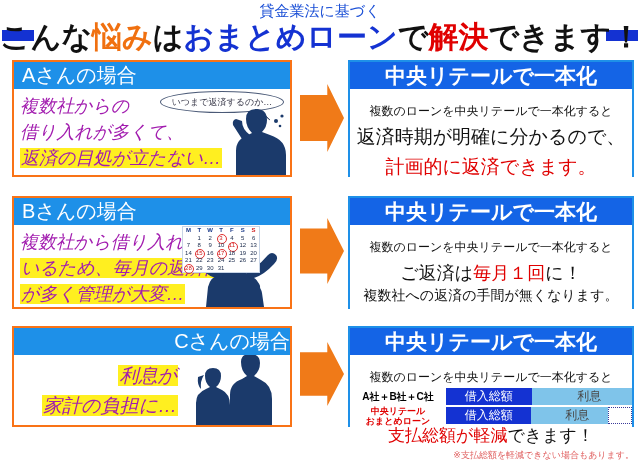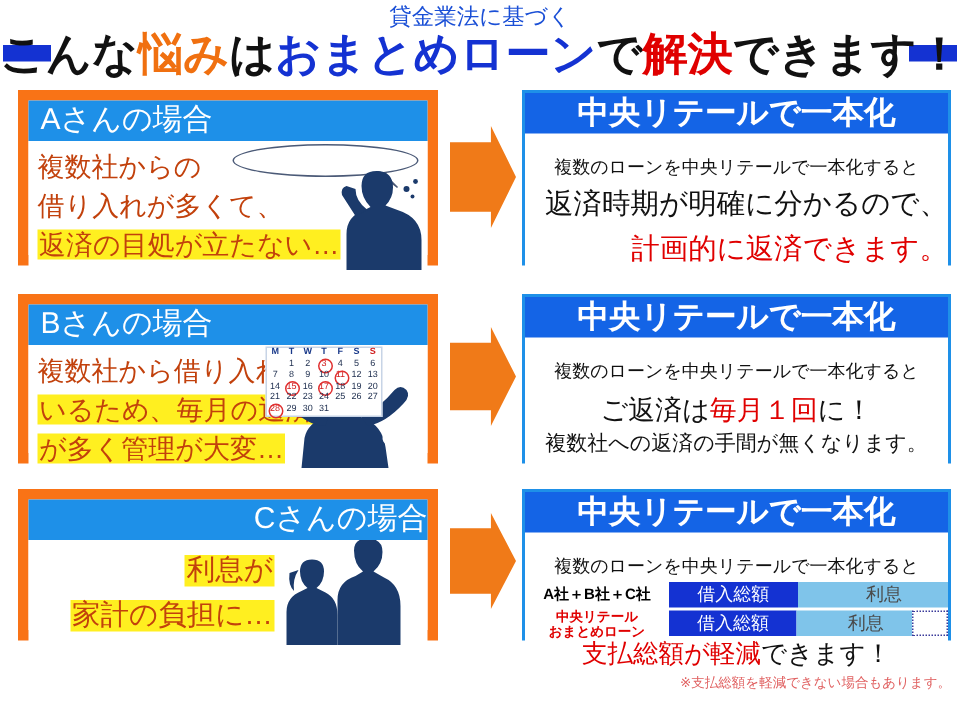--- a/index.html
+++ b/index.html
@@ -66,21 +66,21 @@
   #row-b { top: 196px; height: 127px; }
   #row-c { top: 326px; height: 120px; }
 
   
   .panel-left {
     position: absolute;
     left: 12px;
     top: 0;
     width: 280px;
     background: #ffffff;
-    border: 7px solid #f97316;
+    border: 2px solid #f97316;
     box-sizing: border-box;
   }
   .panel-left-head {
     background: #1e90e8;
     color: #ffffff;
     font-size: 20px;
     font-weight: normal;
     line-height: 27px;
     height: 27px;
     padding-left: 8px;
@@ -98,22 +98,23 @@
   #row-b .panel-left-body { height: 82px; }
   #row-c .panel-left { height: 101px; text-align: right; }
   #row-c .panel-left-body { height: 70px; }
 
   .prob-text {
     position: absolute;
     left: 6px;
     top: 4px;
     font-size: 18px;
     line-height: 26px;
-    color: #c2410c;
-    white-space: nowrap;
+    color: #a21caf;
+    white-space: nowrap;
+    font-style: italic;
   }
   .prob-text .line { display: block; }
   .hl {
     background: #ffef20;
     padding: 0 1px;
     box-decoration-break: clone;
     -webkit-box-decoration-break: clone;
   }
 
   
@@ -266,21 +267,21 @@
     color: #111;
     white-space: nowrap;
   }
   .sol-main .red { color: #e00000; font-family: Liberation Serif, serif; }
   .sol-sub {
     font-size: 14px;
     line-height: 19px;
     color: #111;
     white-space: nowrap;
   }
-  #row-a .sol-main { line-height: 30px; padding-top: 2px; text-align: right; }
+  #row-a .sol-main { line-height: 30px; padding-top: 2px; }
   #row-b .sol-main { font-size: 18px; line-height: 26px; padding-top: 4px; }
 
   
   .bars {
     position: relative;
     margin: 2px 0 0 0;
     height: 38px;
   }
   .bar-row {
     display: flex;
@@ -361,20 +362,21 @@
     <div class="panel-left-head">Aさんの場合</div>
     <div class="panel-left-body">
       <div class="prob-text">
         <span class="line"><span>複数社からの</span></span>
         <span class="line"><span>借り入れが多くて、</span></span>
         <span class="line"><span class="hl">返済の目処が立たない…</span></span>
       </div>
 
       <div class="bubble">
         <div class="bubble-oval"></div>
+        <div class="bubble-txt">いつまで返済するのか…</div>
         <svg class="silhouette" style="left:96px;top:18px;width:16px;height:12px" viewBox="0 0 16 12">
           <polygon points="0,0 14,11 5,2" fill="#ffffff" stroke="#4b5a77" stroke-width="1"></polygon>
         </svg>
       </div>
 
       <svg class="silhouette sil-a" viewBox="0 0 96 68">
         <path d="M44 68 L44 44 Q44 32 56 28 L60 26 Q54 20 54 12 Q54 2 64 2 Q75 2 75 13 Q75 20 70 25 L78 28 Q94 33 94 48 L94 68 Z" fill="#1b3a6b"></path>
         <path d="M58 28 Q50 22 50 14 L44 12 Q40 13 41 18 L50 32 Z" fill="#1b3a6b"></path>
         <circle cx="84" cy="14" r="2" fill="#1b3a6b"></circle>
         <circle cx="90" cy="9" r="1.6" fill="#1b3a6b"></circle>

